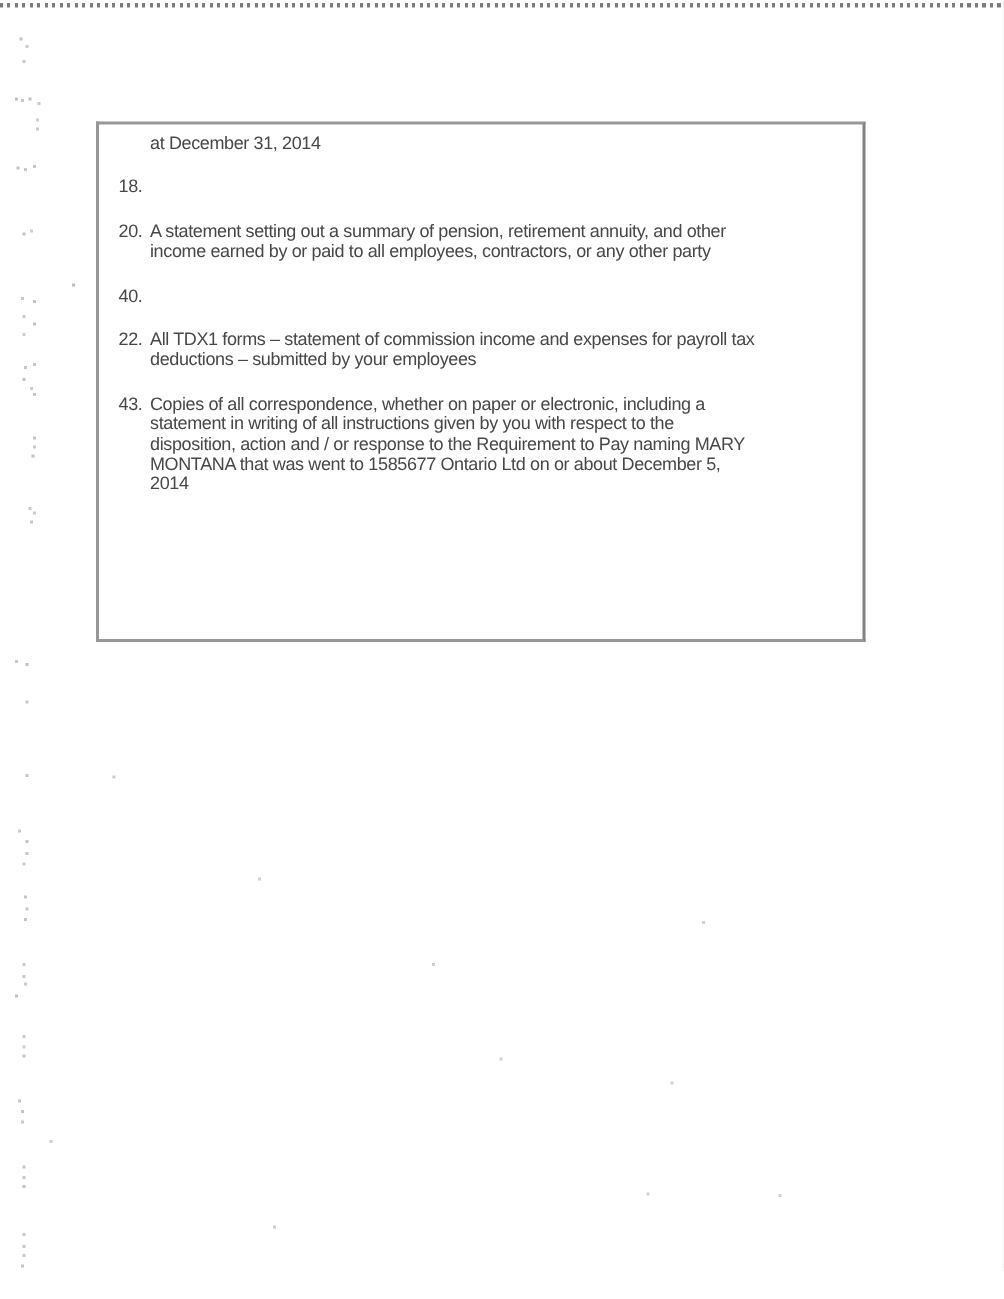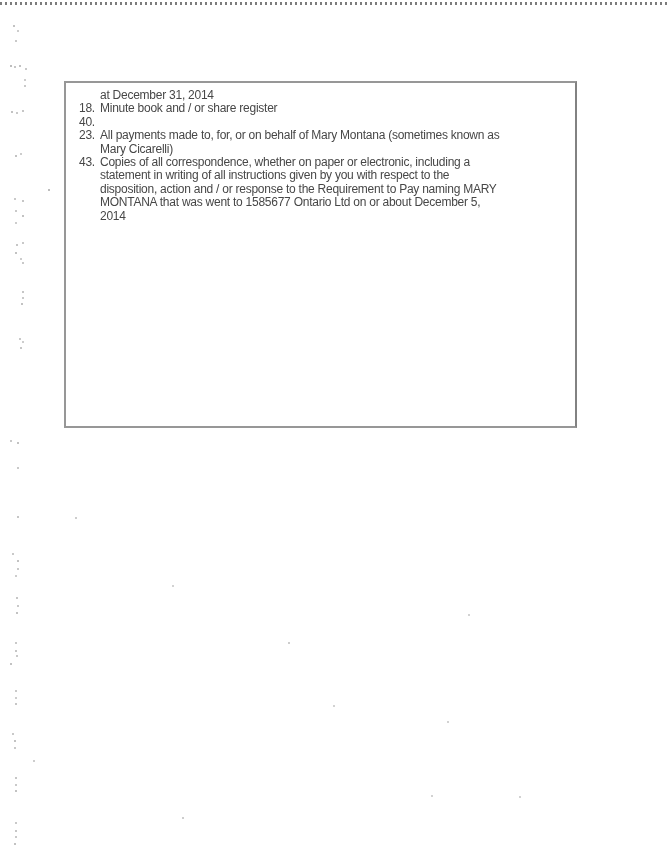--- a/index.html
+++ b/index.html
@@ -79,20 +79,21 @@
     line-height: 13.4px;
     letter-spacing: -0.25px;
     color: #474747;
   }
   .continuation-line {
     margin: 3px 0 0 21px;
     white-space: pre;
   }
   .list-item {
     display: flex;
+    margin-top: 16px;
   }
   .item-number {
     width: 21px;
     flex: 0 0 21px;
   }
   .item-text {
     white-space: pre;
   }
 </style>
 </head>
@@ -102,35 +103,39 @@
 
   <div class="top-edge-dots"></div>
   <div class="speckles"></div>
 
   <div class="doc-box">
 
     <div class="doc-text continuation-line">at December 31, 2014</div>
 
     <div class="doc-text list-item">
       <span class="item-number">18.</span>
-      <span class="item-text">Minute book and / or share register</span>
     </div>
 
 
+    <div class="doc-text list-item">
+      <span class="item-number">20.</span>
+      <span class="item-text">A statement setting out a summary of pension, retirement annuity, and other
+income earned by or paid to all employees, contractors, or any other party</span>
+    </div>
 
     <div class="doc-text list-item">
       <span class="item-number">40.</span>
     </div>
 
+    <div class="doc-text list-item">
+      <span class="item-number">22.</span>
+      <span class="item-text">All TDX1 forms – statement of commission income and expenses for payroll tax
+deductions – submitted by your employees</span>
+    </div>
 
-    <div class="doc-text list-item">
-      <span class="item-number">23.</span>
-      <span class="item-text">All payments made to, for, or on behalf of Mary Montana (sometimes known as
-Mary Cicarelli)</span>
-    </div>
 
     <div class="doc-text list-item">
       <span class="item-number">43.</span>
       <span class="item-text">Copies of all correspondence, whether on paper or electronic, including a
 statement in writing of all instructions given by you with respect to the
 disposition, action and / or response to the Requirement to Pay naming MARY
 MONTANA that was went to 1585677 Ontario Ltd on or about December 5,
 2014</span>
     </div>
 

